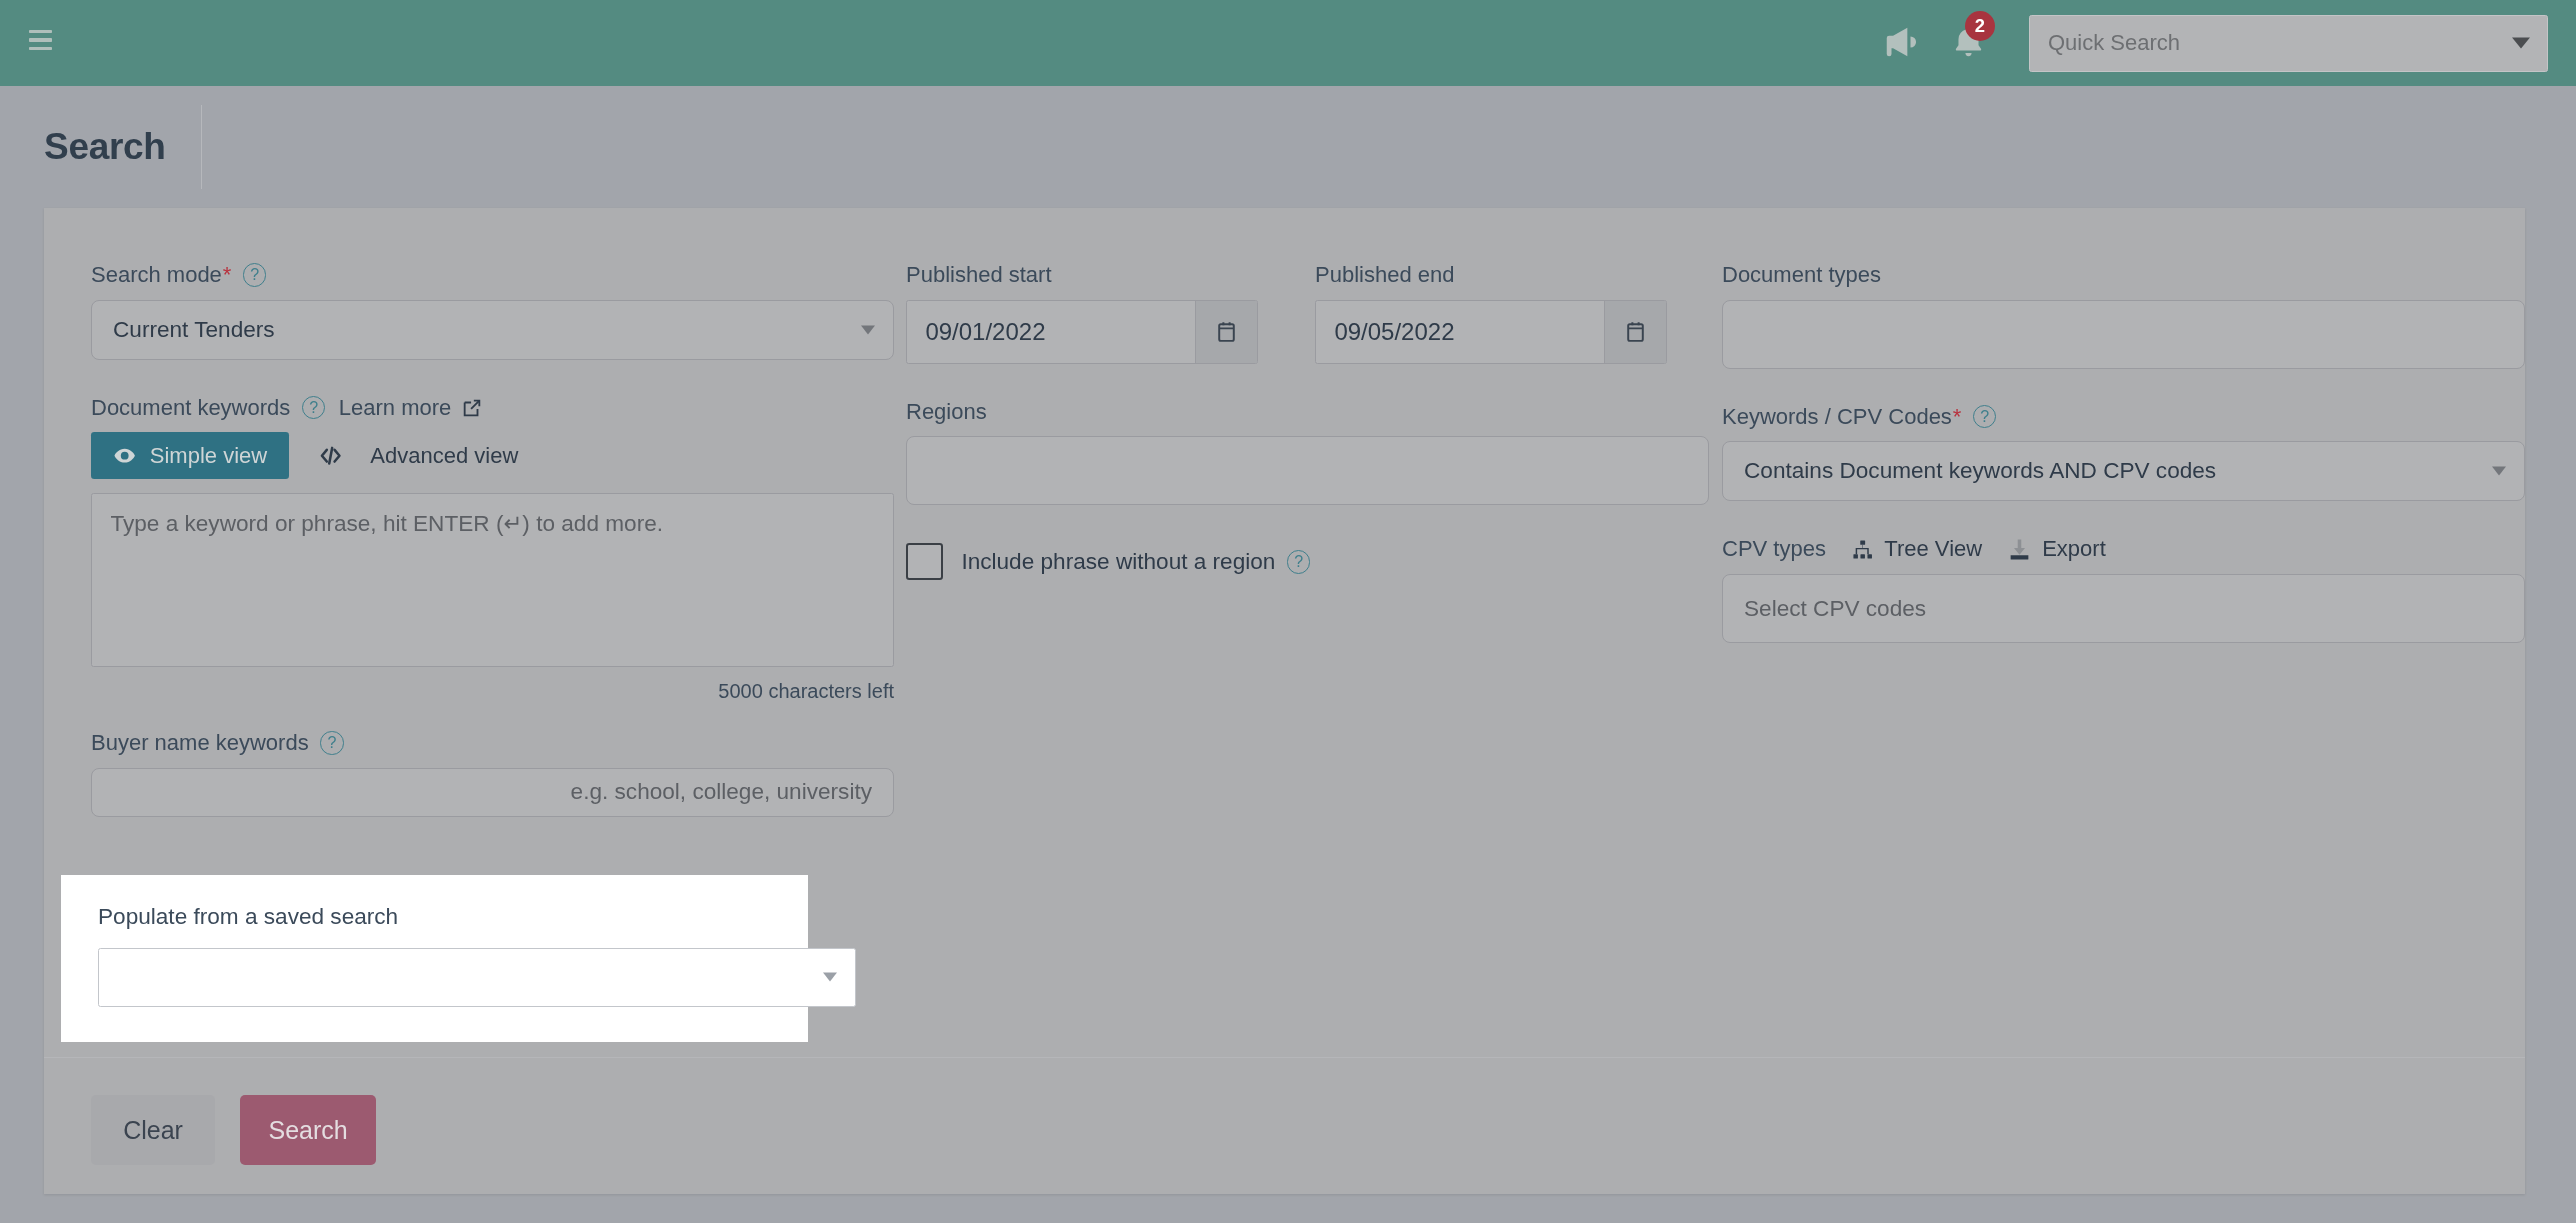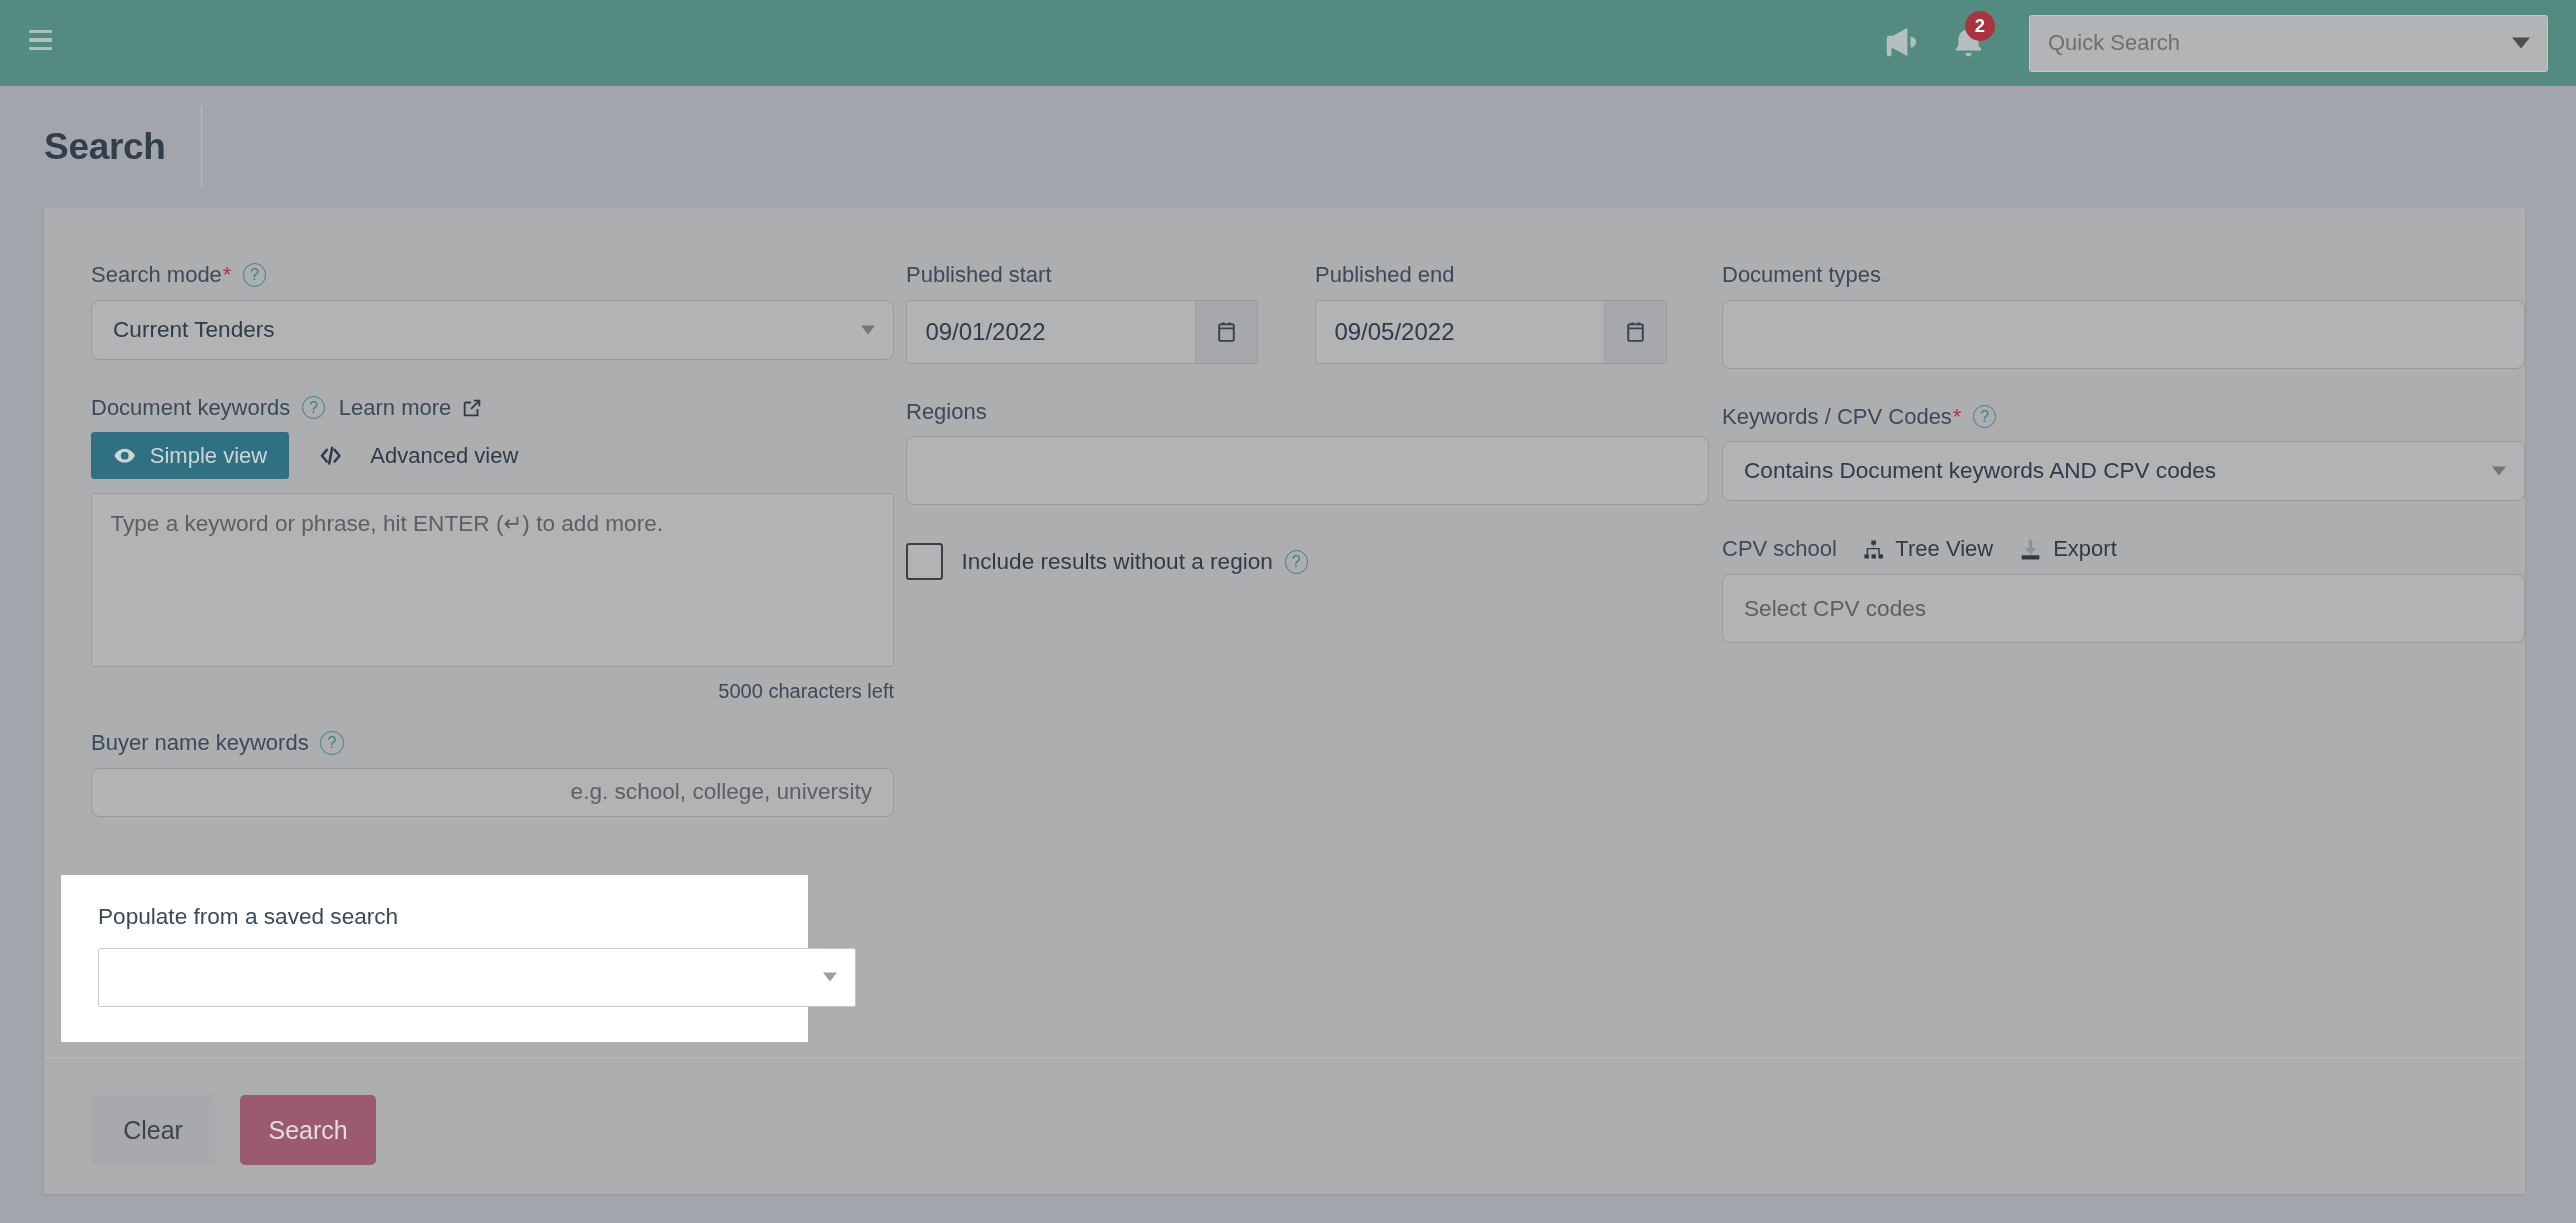--- a/index.html
+++ b/index.html
@@ -399,21 +399,21 @@
     </div>
 
     <div style="margin-top:35px;">
       <div class="flabel">Regions</div>
       <div class="field empty-box">
         <span></span>
       </div>
       <div class="check-row">
         <div class="checkbox"></div>
         <div class="check-label">
-          <span>Include results without a region</span>
+          <span>Include phrase without a region</span>
           <span class="help-icon">?</span>
         </div>
       </div>
     </div>
 
   </div>
 
   <div class="col-right">
 
     <div>
@@ -430,21 +430,21 @@
         <span class="help-icon">?</span>
       </div>
       <div class="field">
         <span>Contains Document keywords AND CPV codes</span>
         <span class="select-caret"></span>
       </div>
     </div>
 
     <div style="margin-top:35px;">
       <div class="flabel inline-actions">
-        <span>CPV school</span>
+        <span>CPV types</span>
         <span class="inline-link">
           <span class="il-icon">
             <svg width="23.4" height="23.4" viewBox="0 0 24 24" fill="#2f3b49">
               <rect x="9.5" y="2.5" width="5" height="4.4" rx="0.6"></rect>
               <rect x="2.5" y="16.6" width="4.6" height="4.4" rx="0.6"></rect>
               <rect x="9.7" y="16.6" width="4.6" height="4.4" rx="0.6"></rect>
               <rect x="16.9" y="16.6" width="4.6" height="4.4" rx="0.6"></rect>
               <path d="M11.6 7v3.2h-6.8v6.4h1.5v-5h10.4v5h1.5v-6.4h-6.1V7z"></path>
             </svg>
           </span>

